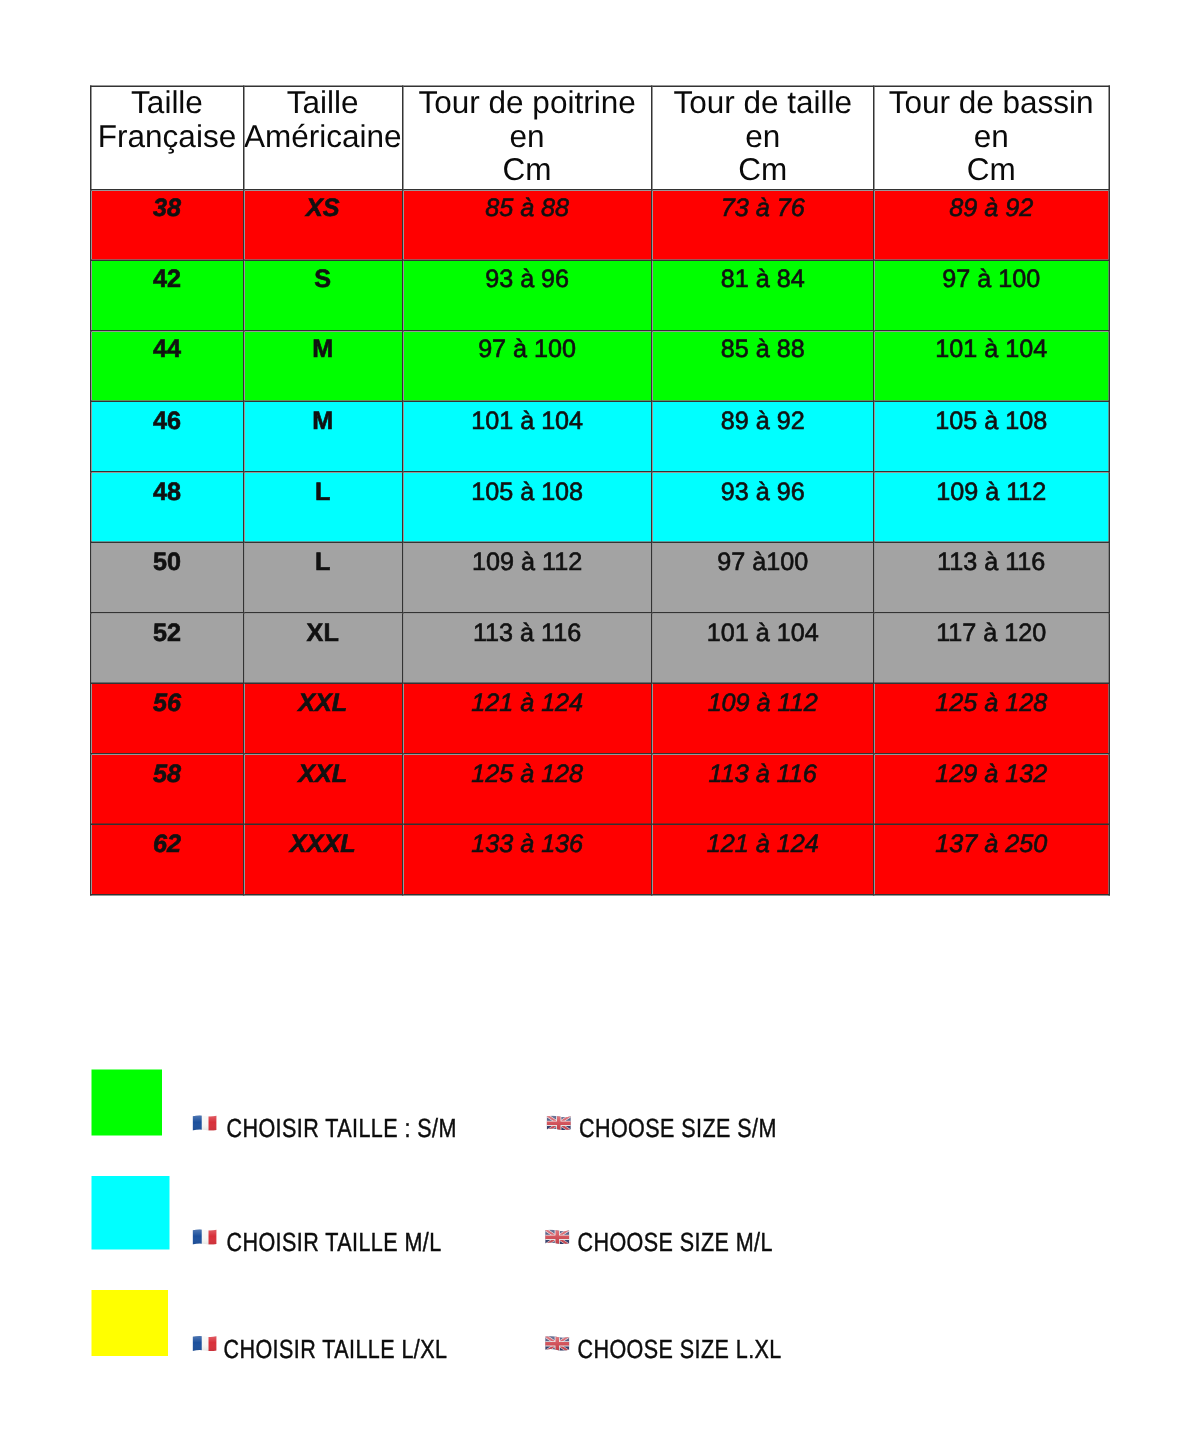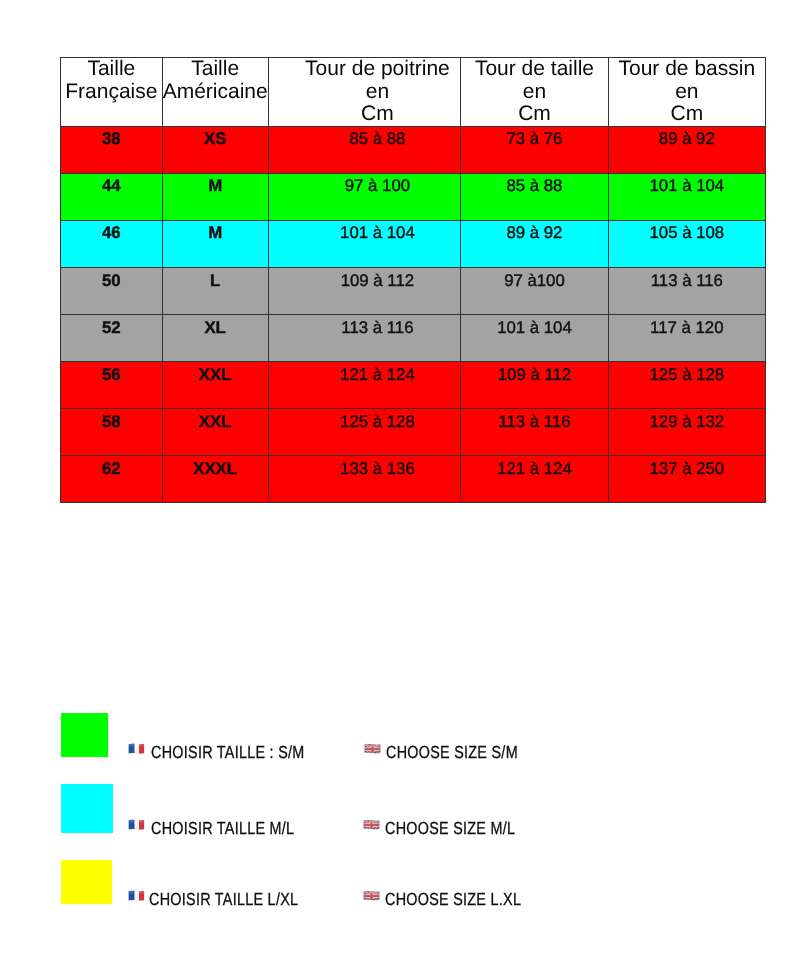--- a/index.html
+++ b/index.html
@@ -28,21 +28,21 @@
   #size-table td, #size-table th {
     border: 1px solid #333333;
     text-align: center;
     padding: 0;
     overflow: hidden;
   }
   #size-table td.cell { padding-top: 4.8px; }
   #size-table th.hdr { padding-top: 0px; }
   #size-table .c1 { width: 100.7px; }
   #size-table .c2 { width: 104.9px; }
-  #size-table .c3 { width: 165.7px; padding-left: 26px; }
+  #size-table .c3 { width: 165.7px; }
   #size-table .c4 { width: 146.4px; }
   #size-table .c5 { width: 156.3px; }
   .hdr {
     height: 45px;
     vertical-align: top;
     background: #ffffff;
     font-weight: normal;
     font-size: 21px;
     line-height: 22.5px;
     color: #0a0a0a;
@@ -50,21 +50,21 @@
   .hdr-line { display: block; }
   .cell {
     height: 41.3px;
     vertical-align: top;
     line-height: 1;
     font-size: 16.8px;
     color: #111;
     -webkit-text-stroke: 0.42px #111;
   }
   .cell.c1, .cell.c2 { font-weight: bold; }
-  .row-red td { background: #ff0000; }
+  .row-red td { background: #ff0000; font-style: italic; }
   .row-green td { background: #00ff00; }
   .row-cyan td { background: #00ffff; }
   .row-yellow td { background: #a3a3a3; }
 
   #legend {
     position: absolute;
     left: 0;
     top: 0;
     width: 710px;
     height: 955px;
@@ -120,32 +120,46 @@
   </thead>
   <tbody>
       <tr class="row-red">
         <td class="cell c1">38</td>
         <td class="cell c2">XS</td>
         <td class="cell c3">85 à 88</td>
         <td class="cell c4">73 à 76</td>
         <td class="cell c5">89 à 92</td>
       </tr>
       <tr class="row-green">
+        <td class="cell c1">42</td>
+        <td class="cell c2">S</td>
+        <td class="cell c3">93 à 96</td>
+        <td class="cell c4">81 à 84</td>
+        <td class="cell c5">97 à 100</td>
+      </tr>
+      <tr class="row-green">
         <td class="cell c1">44</td>
         <td class="cell c2">M</td>
         <td class="cell c3">97 à 100</td>
         <td class="cell c4">85 à 88</td>
         <td class="cell c5">101 à 104</td>
       </tr>
       <tr class="row-cyan">
         <td class="cell c1">46</td>
         <td class="cell c2">M</td>
         <td class="cell c3">101 à 104</td>
         <td class="cell c4">89 à 92</td>
         <td class="cell c5">105 à 108</td>
+      </tr>
+      <tr class="row-cyan">
+        <td class="cell c1">48</td>
+        <td class="cell c2">L</td>
+        <td class="cell c3">105 à 108</td>
+        <td class="cell c4">93 à 96</td>
+        <td class="cell c5">109 à 112</td>
       </tr>
       <tr class="row-yellow">
         <td class="cell c1">50</td>
         <td class="cell c2">L</td>
         <td class="cell c3">109 à 112</td>
         <td class="cell c4">97 à100</td>
         <td class="cell c5">113 à 116</td>
       </tr>
       <tr class="row-yellow">
         <td class="cell c1">52</td>

